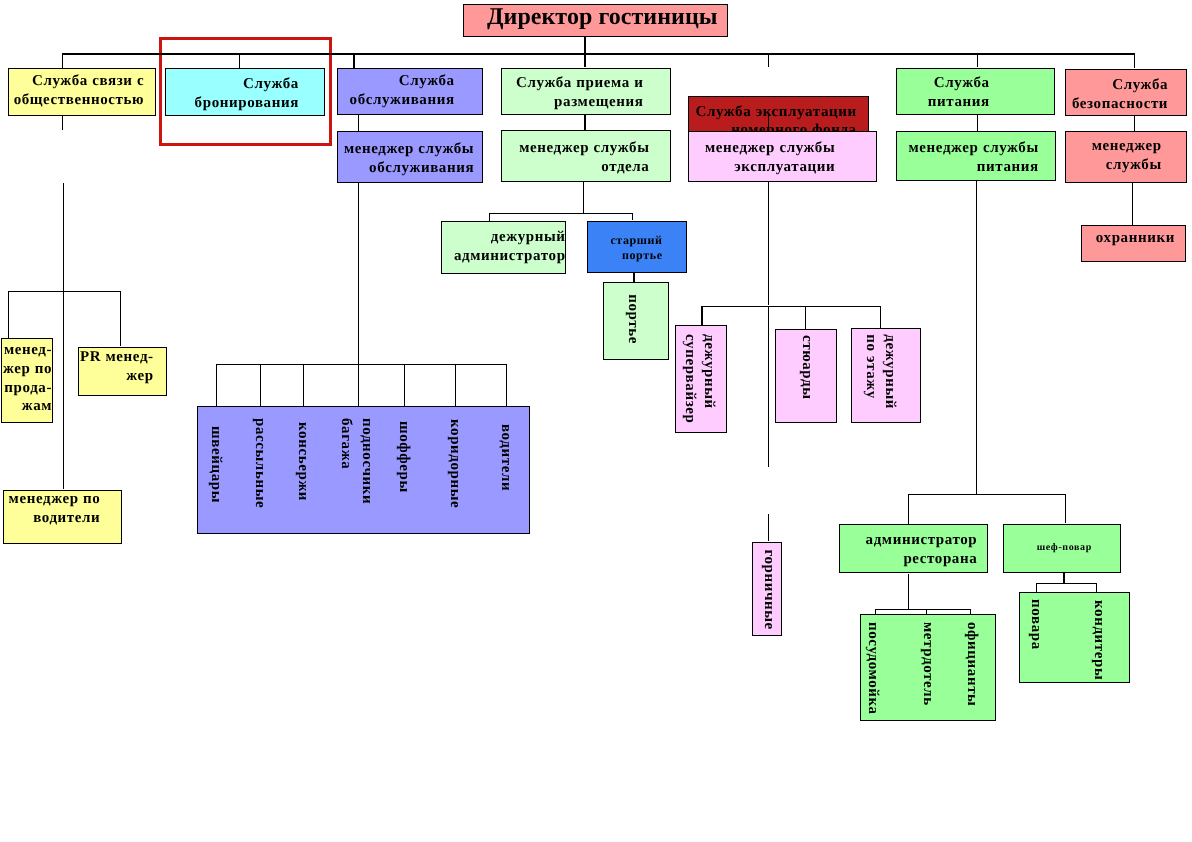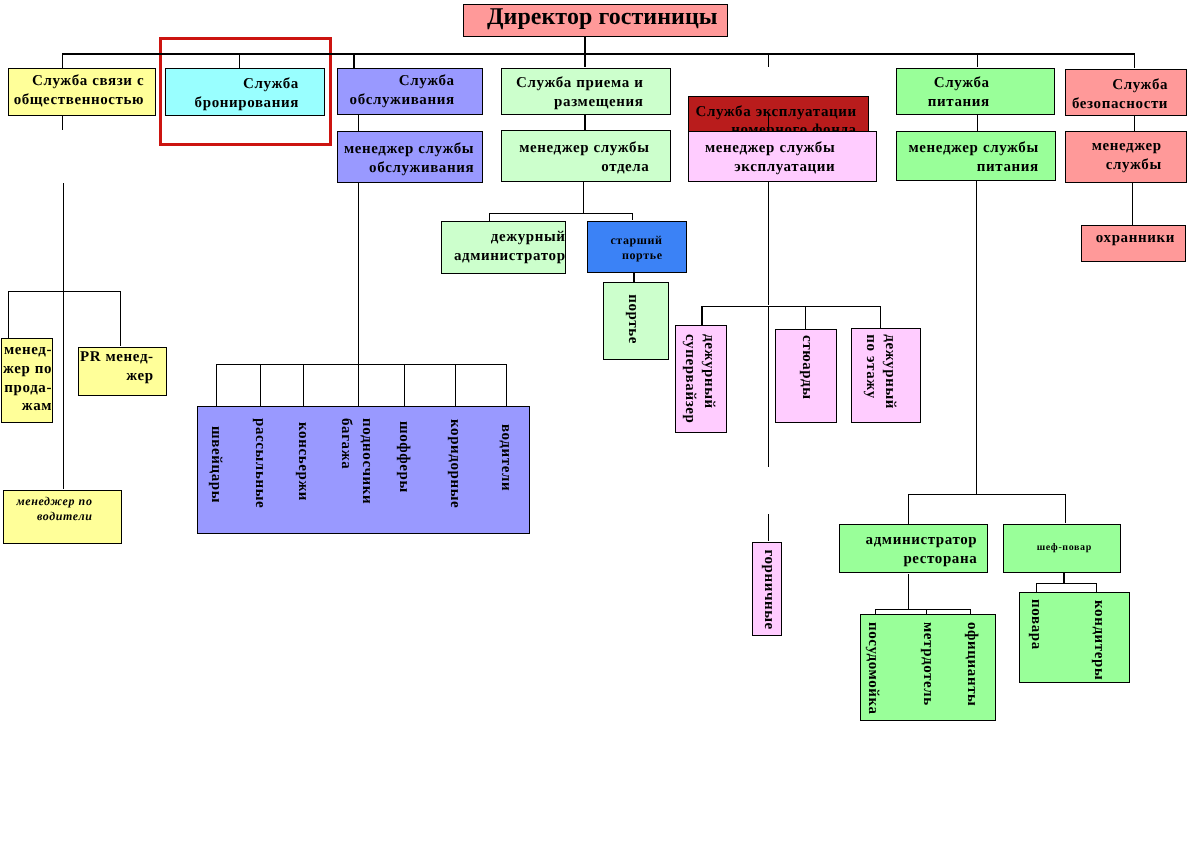--- a/index.html
+++ b/index.html
@@ -72,21 +72,21 @@
     </div>
 <div class="box vbox" style="left:603.4px;top:282.3px;width:65.2px;height:77.9px;background:#ccffcc;font-size:15px;letter-spacing:0.6px;line-height:1.25;">
       <div class="tw" style="transform:translate(-3.65px,-1.8px)"><span>портье</span></div>
     </div>
 <div class="box" style="left:1px;top:338px;width:52px;height:85px;background:#ffff99;font-size:15px;letter-spacing:0.6px;line-height:1.25;">
       <div class="tw" style="transform:translate(0.5px,-1.7px)"><span>менед-</span><span>жер по</span><span>прода-</span><span>жам</span></div>
     </div>
 <div class="box" style="left:78px;top:346.5px;width:88.5px;height:49px;background:#ffff99;font-size:15px;letter-spacing:0.6px;line-height:1.25;">
       <div class="tw" style="transform:translate(-5.4px,-3.6px)"><span>PR менед-</span><span>жер</span></div>
     </div>
-<div class="box" style="left:3px;top:489.5px;width:118.5px;height:54.5px;background:#ffff99;font-size:12px;letter-spacing:0.6px;line-height:1.25;font-style:italic;">
+<div class="box" style="left:3px;top:489.5px;width:118.5px;height:54.5px;background:#ffff99;font-size:15px;letter-spacing:0.6px;line-height:1.25;">
       <div class="tw" style="transform:translate(-7.8px,-8.3px)"><span>менеджер по</span><span>водители</span></div>
     </div>
 <div class="box" style="left:197px;top:406.2px;width:333px;height:127.5px;background:#9999ff;font-size:15px;letter-spacing:0.6px;line-height:1.25;">
       <div class="tw"></div>
     </div>
 <div class="box vbox" style="left:675.4px;top:325px;width:51.6px;height:108.3px;background:#ffccff;font-size:15px;letter-spacing:0.6px;line-height:1.25;">
       <div class="tw" style="transform:translate(-2px,0px)"><span>дежурный</span><span>супервайзер</span></div>
     </div>
 <div class="box vbox" style="left:775.1px;top:329.1px;width:62.2px;height:94.2px;background:#ffccff;font-size:15px;letter-spacing:0.6px;line-height:1.25;">
       <div class="tw" style="transform:translate(0px,-9.1px)"><span>стюарды</span></div>

